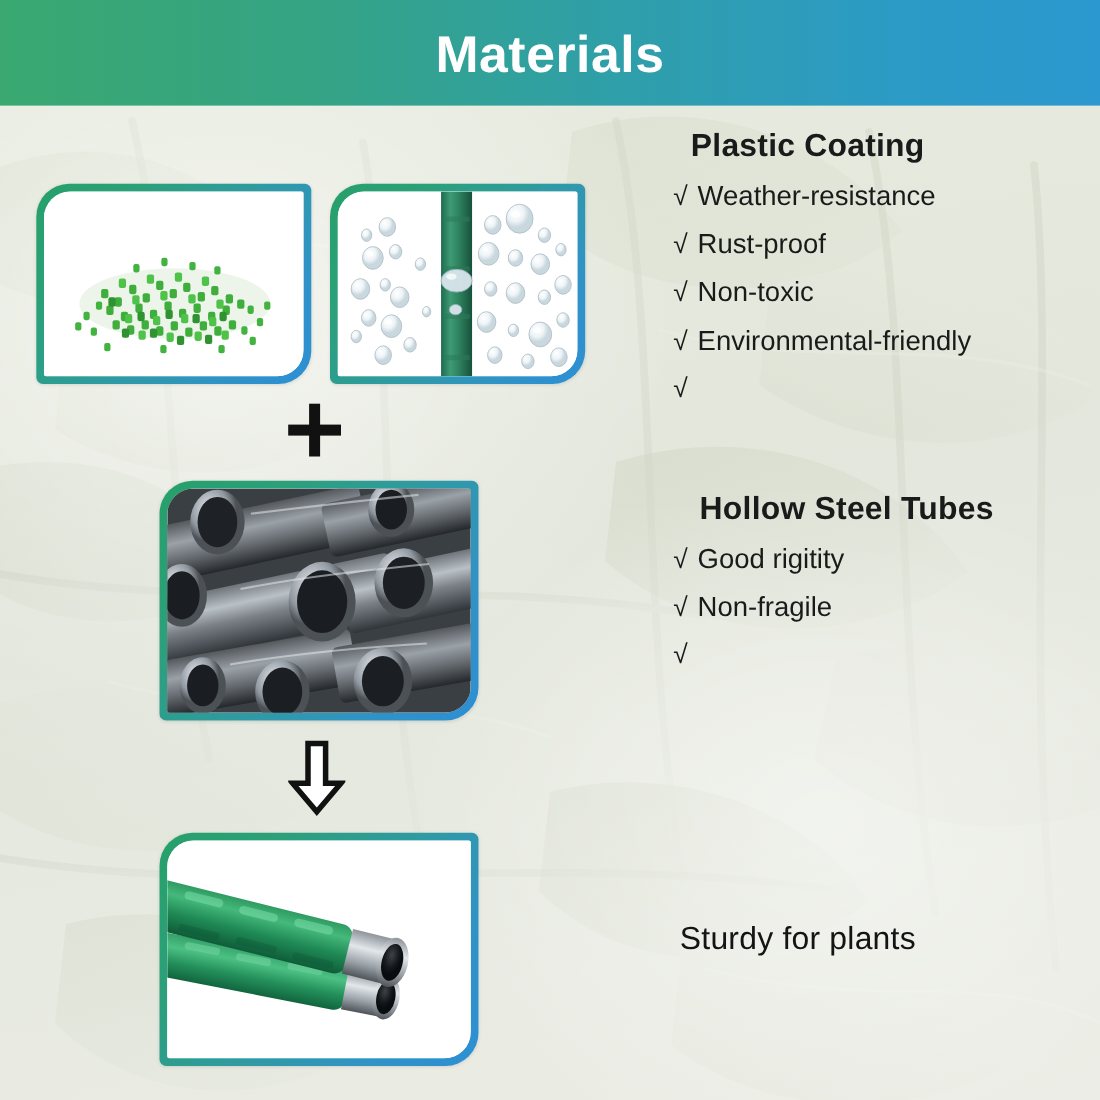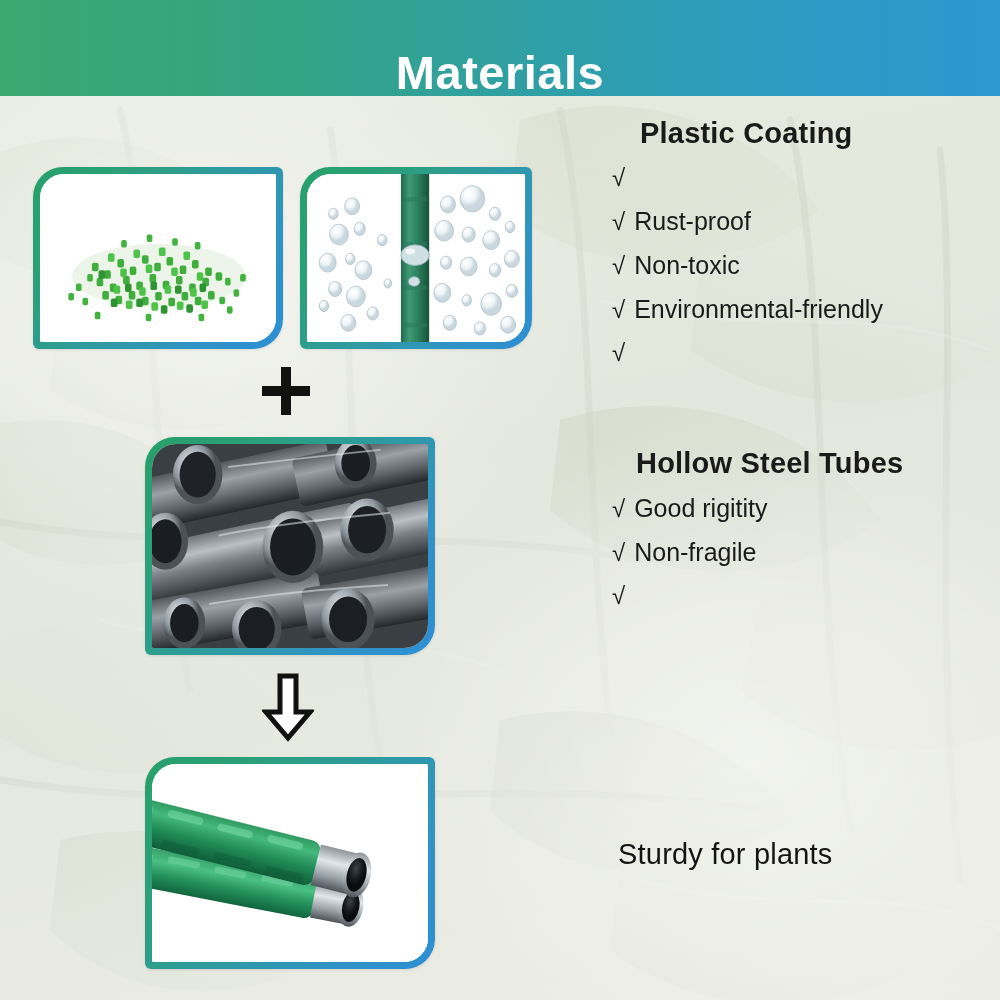--- a/index.html
+++ b/index.html
@@ -38,21 +38,21 @@
   }
 
   
   .header-band {
     position: absolute;
     top: 0; left: 0;
     width: 1000px;
     height: 96px;
     background: linear-gradient(90deg, #3aa870 0%, #35a484 28%, #2f9fa8 55%, #2c9bc4 80%, #2b98cf 100%);
     display: flex;
-    align-items: flex-end;
+    align-items: center;
     justify-content: center;
     z-index: 5;
   }
   .header-title {
     color: #ffffff;
     font-size: 47px;
     font-weight: bold;
     letter-spacing: 0.5px;
     line-height: 1;
   }
@@ -116,21 +116,21 @@
     top: 118px;
     width: 380px;
     z-index: 4;
   }
   .spec-block { margin-bottom: 0; }
   .spec-heading {
     font-size: 29px;
     font-weight: bold;
     color: #1a1a1a;
     letter-spacing: 0.2px;
-    margin-left: 28px;
+    margin-left: 16px;
     line-height: 1.1;
   }
   .spec-list { list-style: none; margin-top: 16px; }
   .spec-item {
     display: flex;
     align-items: baseline;
     font-size: 25px;
     color: #1a1a1a;
     line-height: 1.0;
     margin-bottom: 19px;
@@ -509,20 +509,21 @@
       </svg>
     </div>
   </div>
 
   <div class="text-col">
     <div class="spec-block">
       <div class="spec-heading">Plastic Coating</div>
       <ul class="spec-list">
         <li class="spec-item">
           <span class="check-mark">√</span>
+          <span>Weather-resistance</span>
         </li>
         <li class="spec-item">
           <span class="check-mark">√</span>
           <span>Rust-proof</span>
         </li>
         <li class="spec-item">
           <span class="check-mark">√</span>
           <span>Non-toxic</span>
         </li>
         <li class="spec-item">

